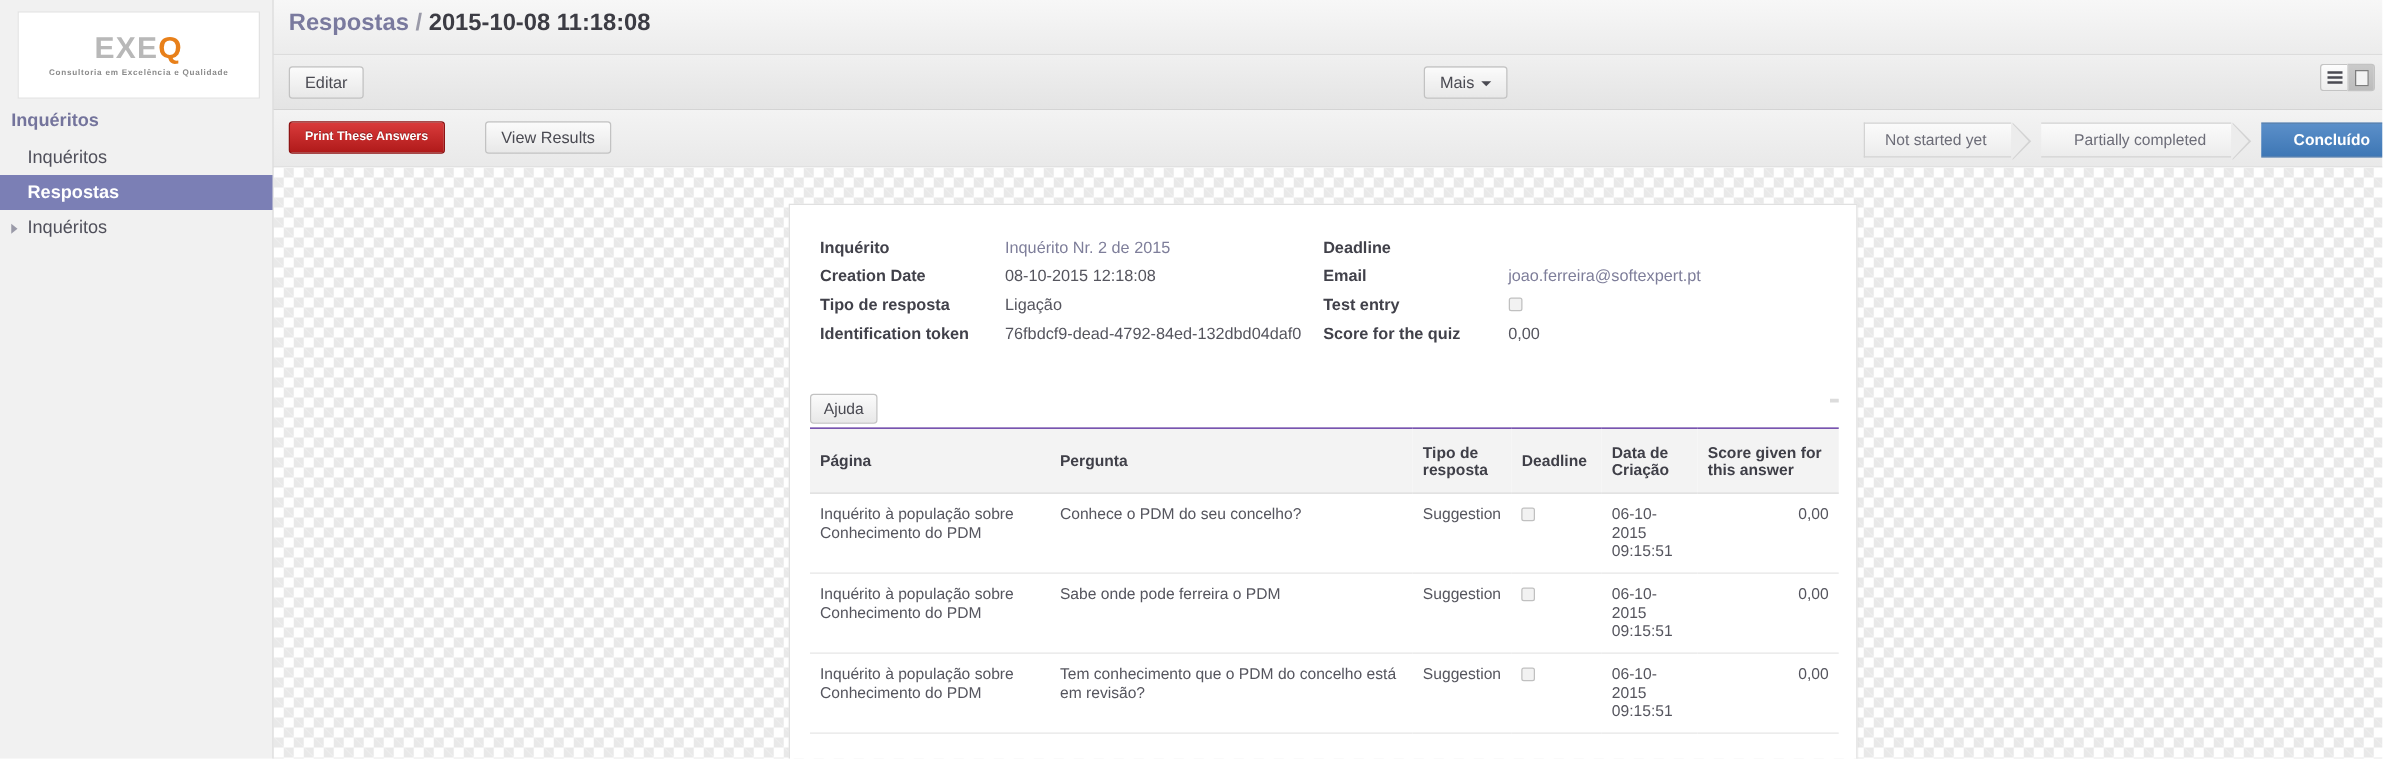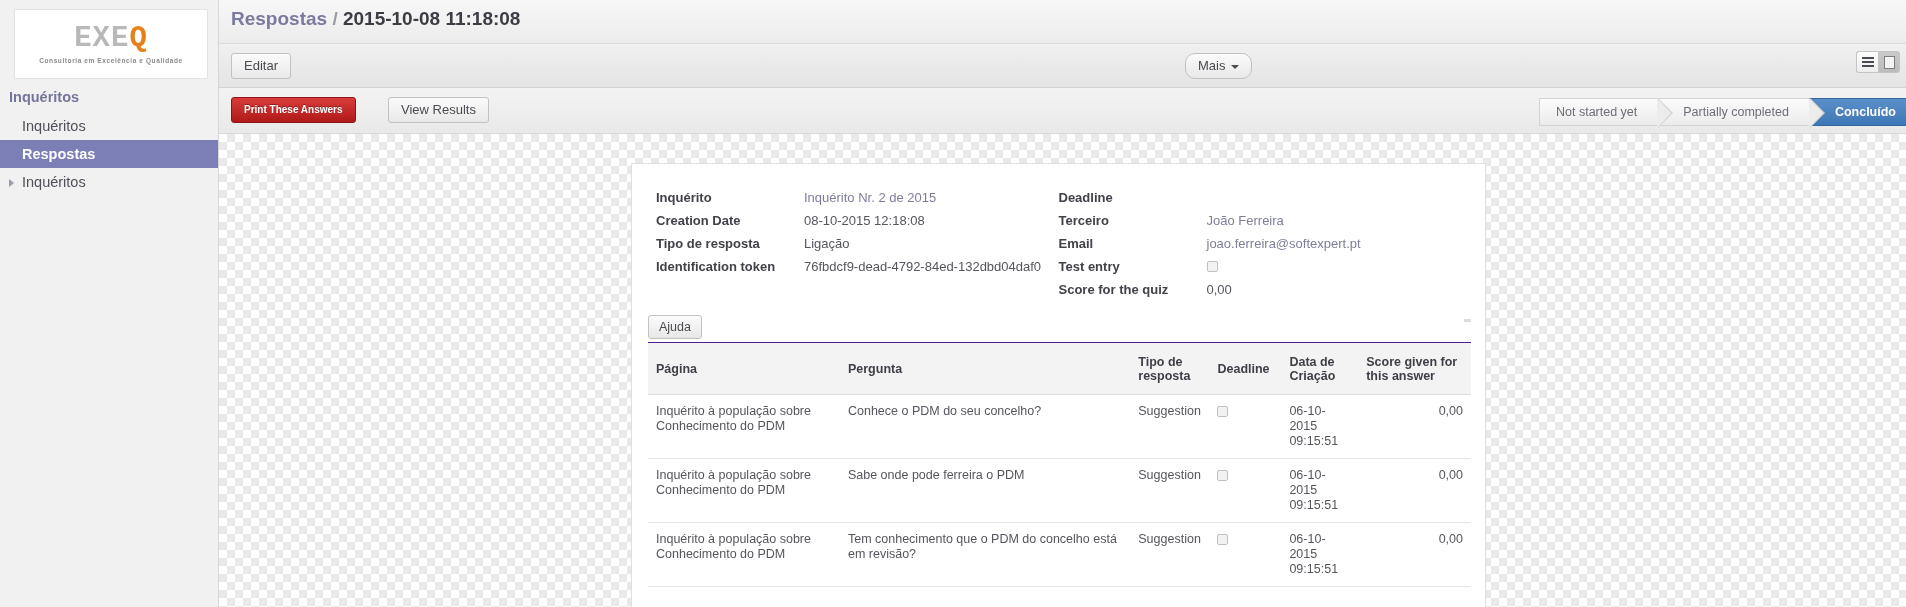--- a/index.html
+++ b/index.html
@@ -22,22 +22,22 @@
   }
   .logo-box {
     margin: 9px 10px 0 14px;
     height: 70px;
     background: #ffffff;
     border: 1px solid #e2e2e2;
     display: flex; flex-direction: column;
     align-items: center; justify-content: center;
   }
   .logo-word {
-    font-family: Liberation Mono, monospace;
-    font-size: 29px; font-weight: bold;
+    font-family: Liberation Sans, sans-serif;
+    font-size: 24px; font-weight: bold;
     letter-spacing: 1px; line-height: 1;
     color: #b8b8b8;
     text-shadow: 1px 1px 0 #ffffff;
   }
   .logo-word .q { color: #e8801a; }
   .logo-tag {
     margin-top: 4px;
     font-size: 6.5px; font-weight: bold;
     letter-spacing: 0.6px;
     color: #8a8a8a;
@@ -99,21 +99,21 @@
     color: #4a4a52;
     background: linear-gradient(to bottom, #fbfbfb 0%, #e8e8e8 100%);
     border: 1px solid #c2c2c2;
     border-radius: 3px;
     padding: 5px 12px;
     line-height: 14px;
     cursor: pointer;
     white-space: nowrap;
   }
   .btn-editar { position: absolute; left: 12px; top: 9px; text-align: right; }
-  .btn-mais { position: absolute; left: 966px; top: 9px; border-radius: 10px; }
+  .btn-mais { position: absolute; left: 920px; top: 9px; }
   .btn-mais .caret-d {
     display: inline-block;
     margin-left: 6px;
     width: 0; height: 0;
     border-top: 4px solid #4a4a52;
     border-left: 4px solid transparent;
     border-right: 4px solid transparent;
     vertical-align: middle;
   }
 
@@ -154,21 +154,21 @@
     padding: 5px 12px; line-height: 14px;
     text-shadow: 0 -1px 0 rgba(0,0,0,.35);
     cursor: pointer;
     text-align: right;
   }
   .btn-view { position: absolute; left: 169px; top: 9px; }
 
   
   .steps {
     position: absolute; right: 0; top: 10px;
-    display: flex; height: 32px;
+    display: flex; height: 32px; gap: 24px;
   }
   .step {
     position: relative;
     height: 28px;
     display: flex; align-items: center;
     padding: 0 20px 0 26px;
     font-size: 12.5px;
     color: #6d6d78;
     background: linear-gradient(to bottom, #fbfbfb 0%, #ececec 100%);
     border-top: 1px solid #d3d3d3;
@@ -371,24 +371,20 @@
           <div class="drow">
             <div class="dlabel">Identification token</div>
             <div class="dvalue">76fbdcf9-dead-4792-84ed-132dbd04daf0</div>
           </div>
         </div>
 
         <div class="dcol">
           <div class="drow">
             <div class="dlabel">Deadline</div>
             <div class="dvalue"></div>
-          </div>
-          <div class="drow">
-            <div class="dlabel">Terceiro</div>
-            <div class="dvalue link">João Ferreira</div>
           </div>
           <div class="drow">
             <div class="dlabel">Email</div>
             <div class="dvalue link">joao.ferreira@softexpert.pt</div>
           </div>
           <div class="drow">
             <div class="dlabel">Test entry</div>
             <div class="dvalue"><span class="chk"></span></div>
           </div>
           <div class="drow">

